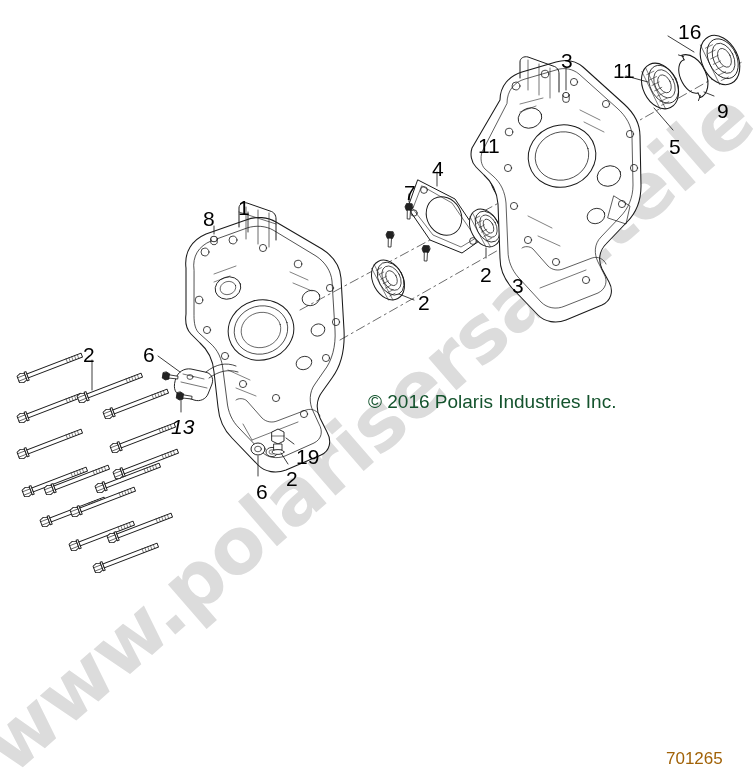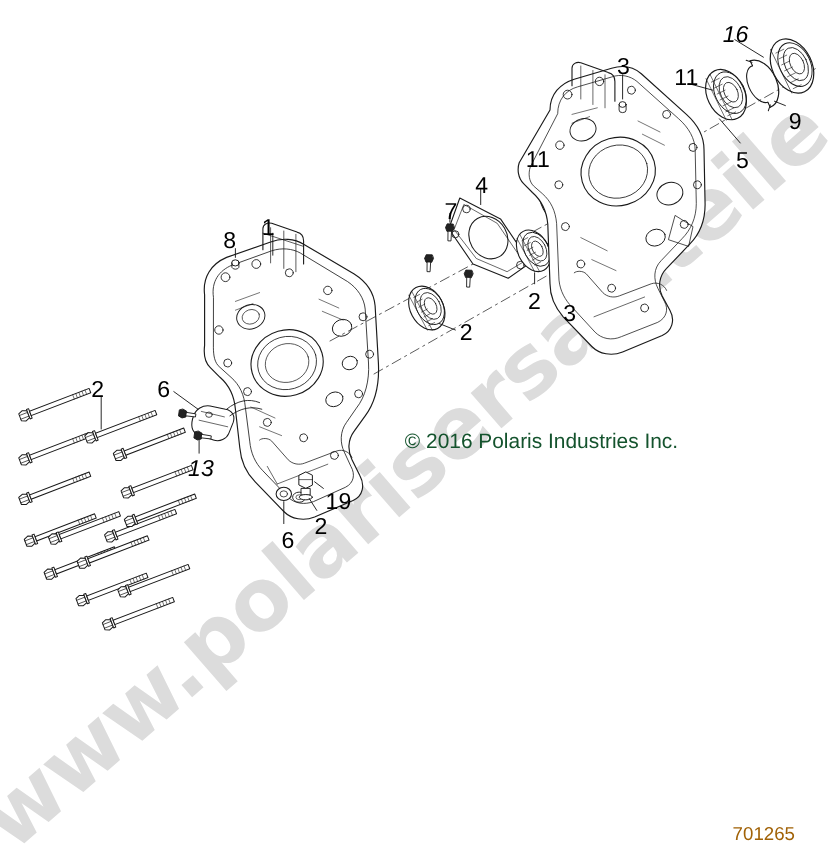--- a/index.html
+++ b/index.html
@@ -459,21 +459,21 @@
 
       <path d="M673,130 L654,108" stroke-width="0.85"></path>
 
     </g>
   </svg>
 
   <div class="callout" style="left:238px;  top:197px;">1</div>
   <div class="callout" style="left:203px;  top:208px;">8</div>
   <div class="callout" style="left:561px;  top:50px;">3</div>
   <div class="callout" style="left:613px;  top:60px;">11</div>
-  <div class="callout" style="left:657px;  top:21px;font-style:italic;">16</div>
+  <div class="callout" style="left:678px;  top:21px;">16</div>
   <div class="callout" style="left:717px;  top:100px;">9</div>
   <div class="callout" style="left:669px;  top:136px;">5</div>
   <div class="callout" style="left:478px;  top:135px;">11</div>
   <div class="callout" style="left:432px;  top:158px;">4</div>
   <div class="callout" style="left:404px;  top:182px;">7</div>
   <div class="callout" style="left:480px;  top:264px;">2</div>
   <div class="callout" style="left:512px;  top:275px;">3</div>
   <div class="callout" style="left:418px;  top:292px;">2</div>
   <div class="callout" style="left:83px;   top:344px;">2</div>
   <div class="callout" style="left:143px;  top:344px;">6</div>

